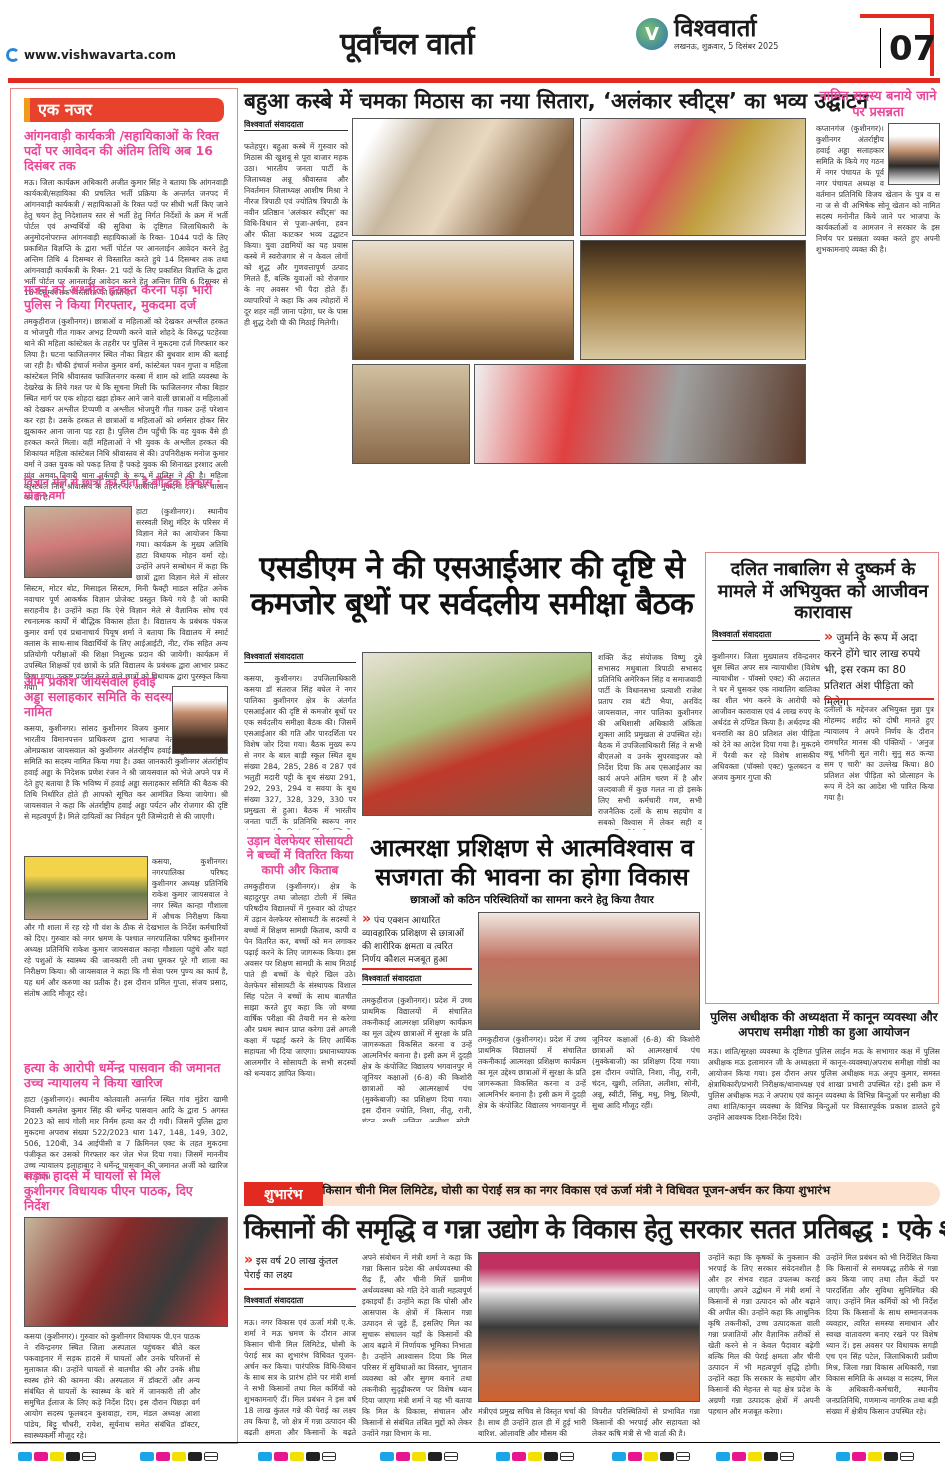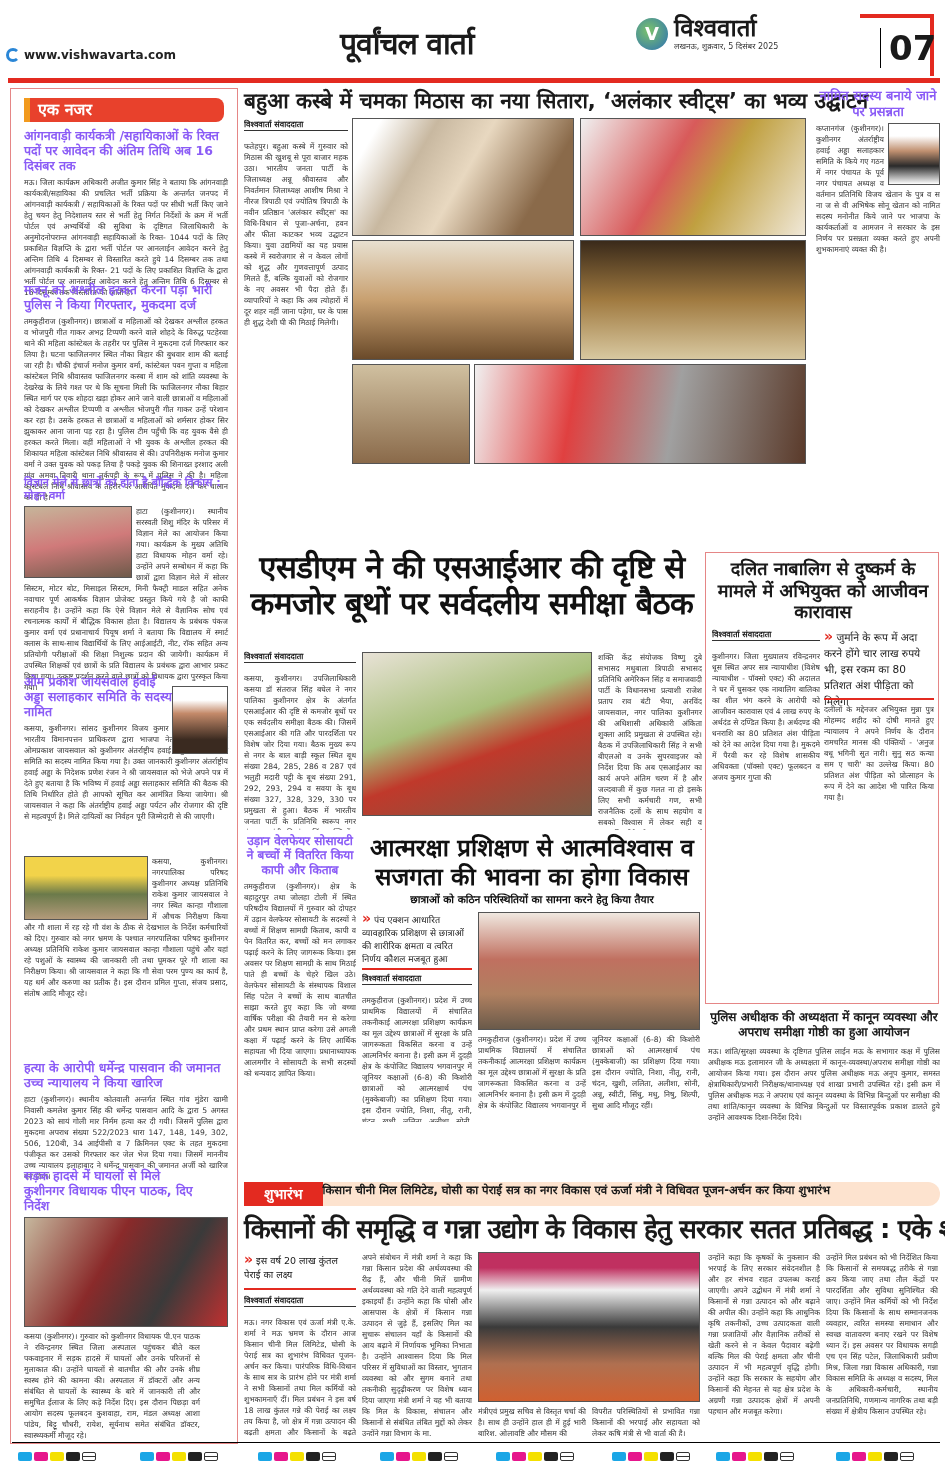--- a/index.html
+++ b/index.html
@@ -10,21 +10,21 @@
 .hd-title{left:340px;top:22px;font-size:30px;font-weight:bold;letter-spacing:-1px}
 .logo-wrap{left:636px;top:16px;display:flex;align-items:center;gap:6px}
 .logo-globe{width:32px;height:32px;border-radius:50%;background:radial-gradient(circle at 40% 40%,#7cc36b,#2a6fb5);display:flex;align-items:center;justify-content:center;color:#fff;font-weight:bold;font-size:18px}
 .logo-name{font-size:24px;font-weight:bold;line-height:24px}
 .logo-date{font-size:8px;color:#333}
 .pg-box{left:860px;top:14px;width:74px;height:62px;border-right:4px solid #e32a20;border-top:4px solid #e32a20}
 .pg-num{left:880px;top:28px;font-size:34px;font-weight:bold;border-left:1px solid #000;padding-left:8px}
 .redbar{left:8px;top:78px;width:932px;height:5px;background:#e32a20}
 .lbox{left:10px;top:88px;width:228px;height:1356px;border:1.5px solid #e58686}
 .eknajar{left:24px;top:98px;width:200px;height:24px;background:#e8412c;border-left:6px solid #f29a1e;border-radius:0 8px 8px 0;color:#fff;font-size:16px;font-weight:bold;padding-left:8px;line-height:24px}
-.h{font-weight:bold;line-height:1.2;color:#8b5cf6}
+.h{font-weight:bold;line-height:1.2;color:#ec4899}
 .h-sm{font-size:12.5px}
 .body{font-size:7.6px;line-height:11px;color:#333;text-align:justify}
 .by{font-size:8px;font-weight:bold;border-bottom:1px solid #333;padding-bottom:1px;margin-bottom:10px}
 .photo{background:linear-gradient(135deg,#b58e6a,#6d4f3a 40%,#d8c3a6 70%,#8a6a52);border:1px solid #555}
 .photo2{background:linear-gradient(160deg,#e8e2d6,#a8c07a 40%,#c0392b 60%,#7a5b45)}
 .photo3{background:linear-gradient(170deg,#c6b59a,#d07a7a 50%,#6e5a4a)}
 .big{font-size:31px;font-weight:bold;line-height:1.15;text-align:center;color:#111;letter-spacing:-0.5px}
 .bigc{font-size:24px;font-weight:bold;line-height:1.2;text-align:center;color:#111}
 .rbox{left:705px;top:552px;width:234px;height:452px;border:1.5px solid #e58686}
 .quote{font-size:10.5px;line-height:16px}

